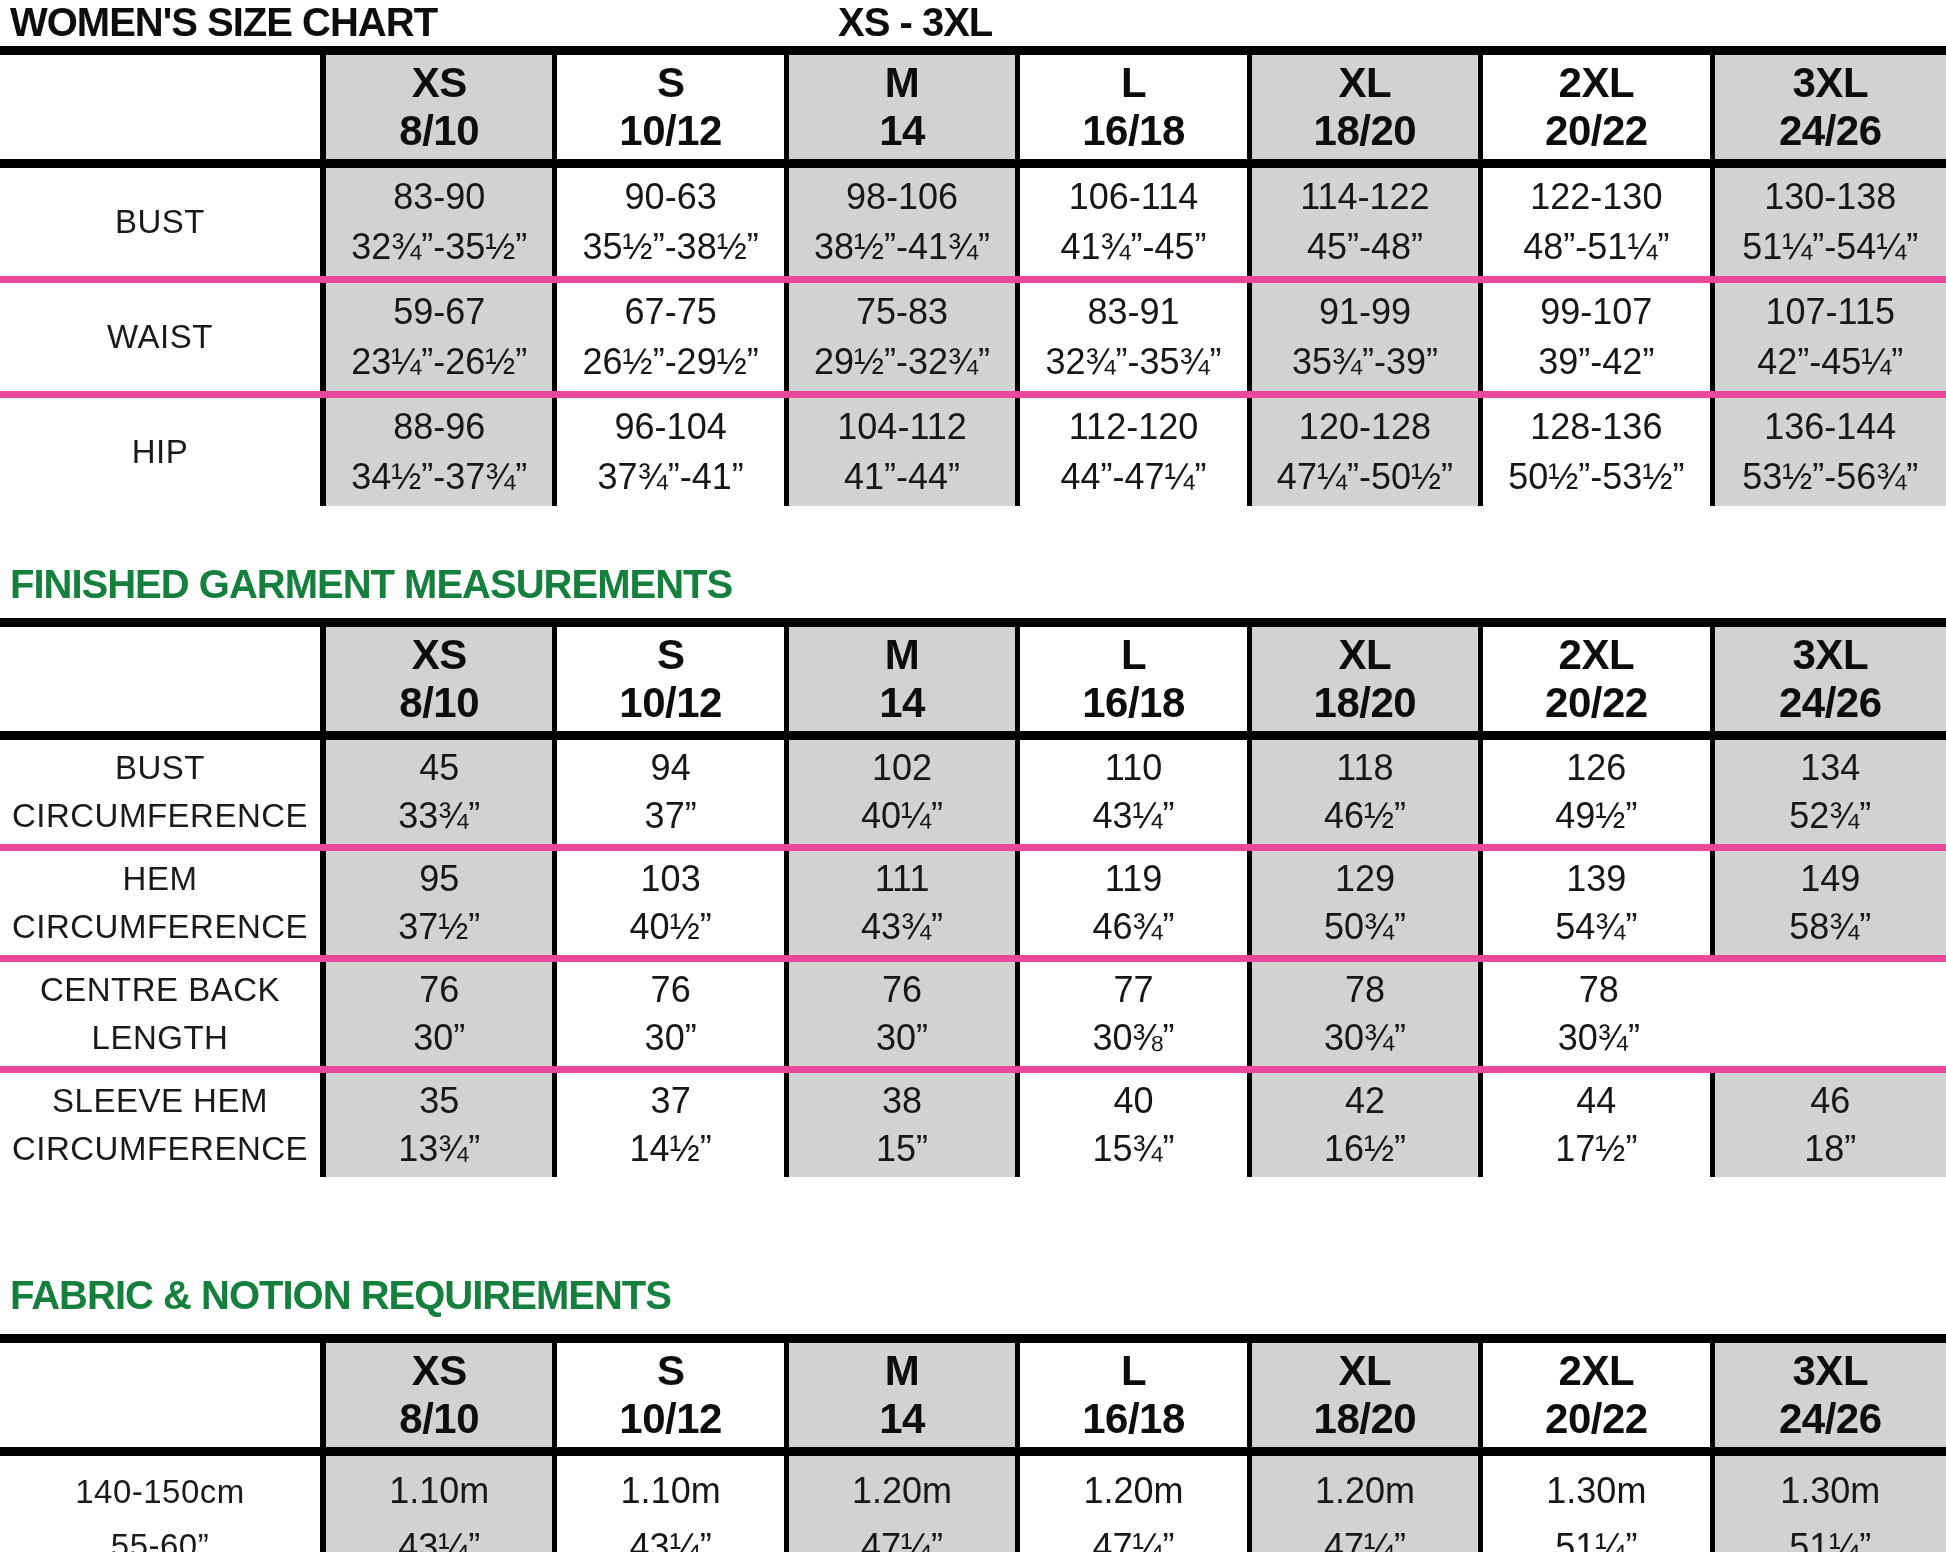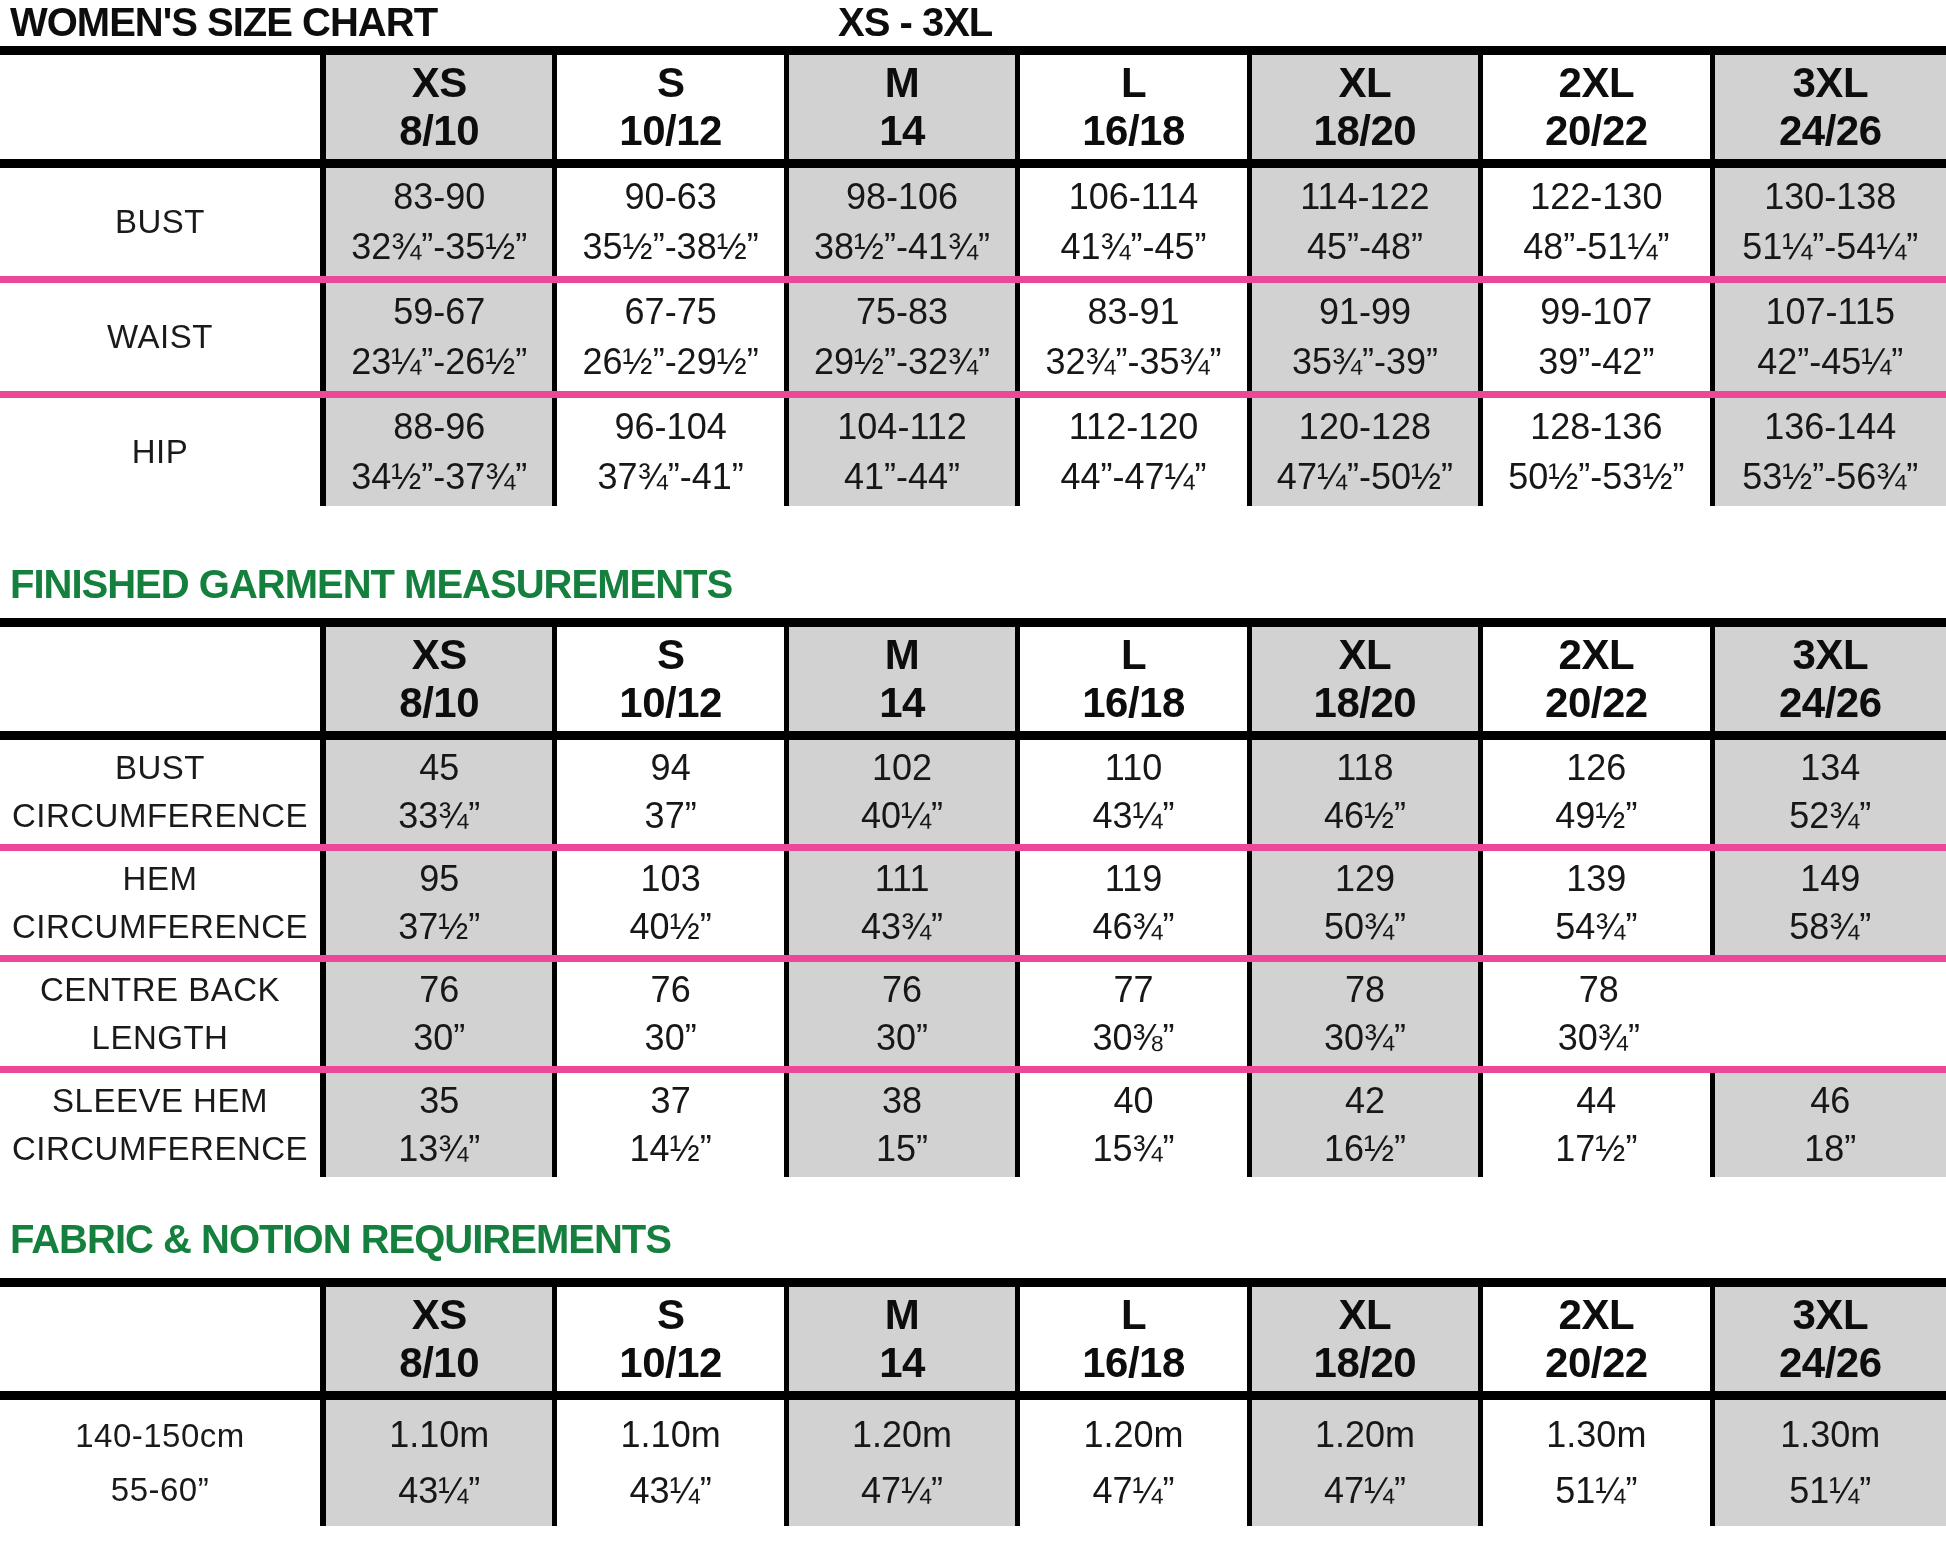--- a/index.html
+++ b/index.html
@@ -30,21 +30,21 @@
     font-size: 40px;
     font-weight: bold;
     letter-spacing: -1px;
     height: 44px;
     line-height: 44px;
     padding-left: 10px;
     color: #15803d;
     white-space: nowrap;
   }
   #t2-title { margin-top: 56px; margin-bottom: 12px; }
-  #t3-title { margin-top: 40px; margin-bottom: 17px; }
+  #t3-title { margin-top: 96px; margin-bottom: 17px; }
 
   .tbl { border-top: 9px solid #000; width: 1946px; }
   .row { display: grid; grid-template-columns: 326px repeat(7, 1fr); }
   .hdr-row { border-bottom: 9px solid #000; height: 104px; }
   .data-row { border-bottom: 7px solid #ec4899; }
   .data-row:last-child { border-bottom: none; }
   .tbl-0 .data-row { height: 108px; }
   .tbl-1 .data-row { height: 104px; }
   .tbl-2 .data-row { height: 126px; }
 

